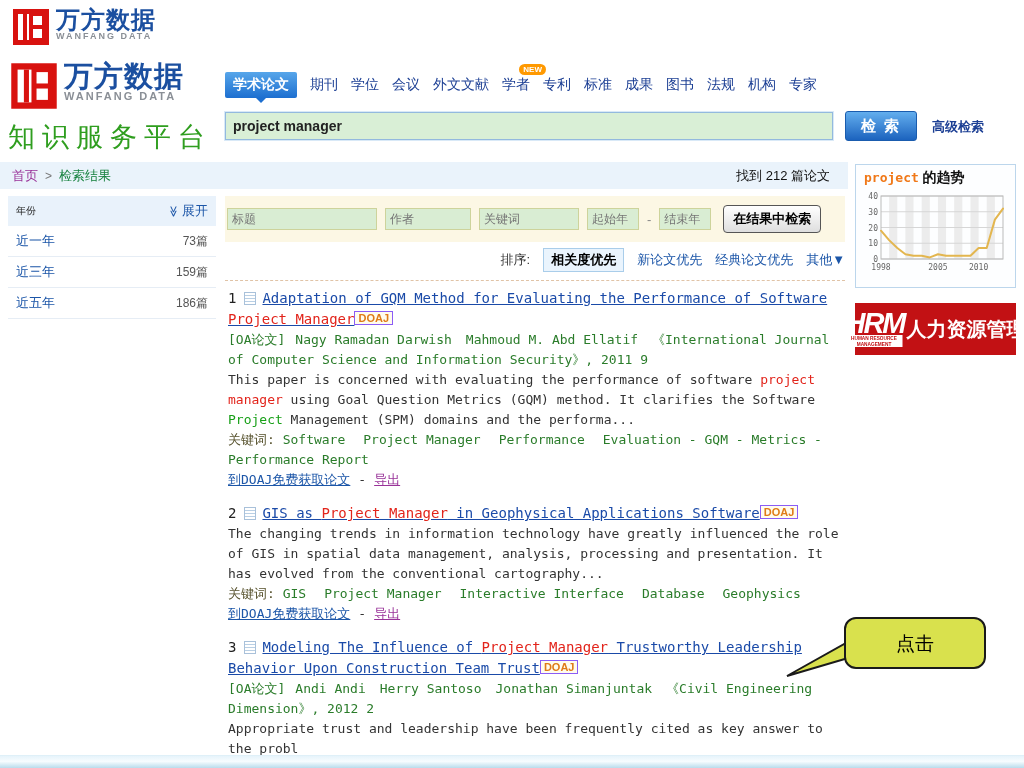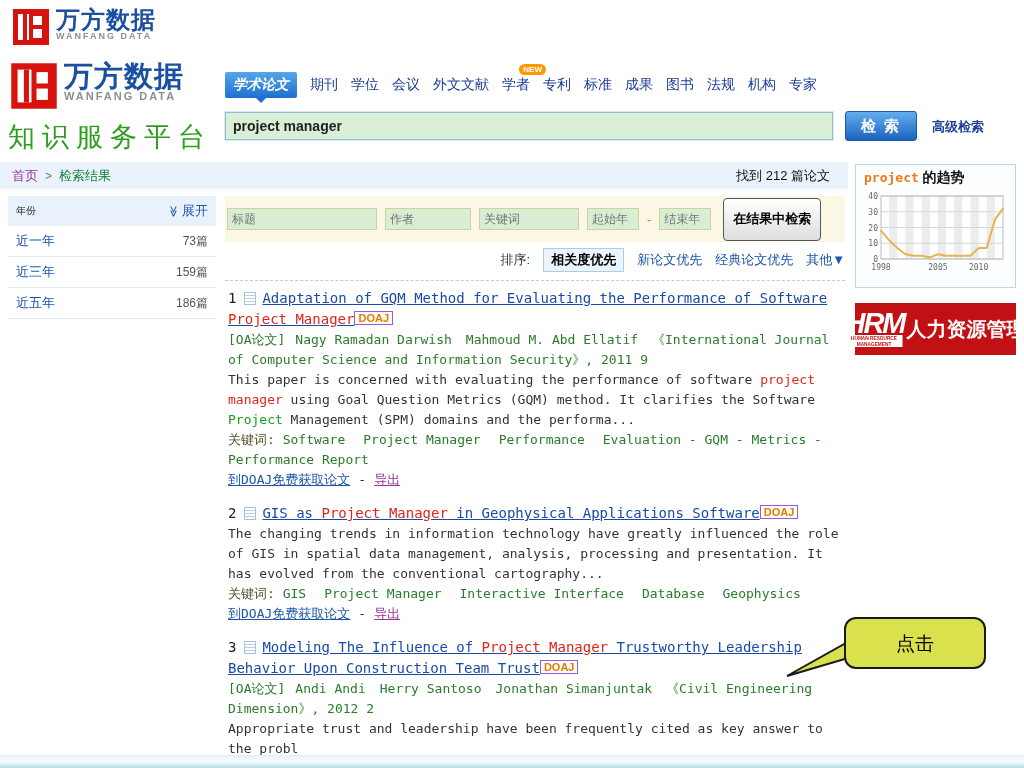--- a/index.html
+++ b/index.html
@@ -18,21 +18,21 @@
   .logo-large .logo-cn { font-size:29px; }
   .logo-en { color:#8a8f96; font-weight:bold; letter-spacing:2px; }
   .logo-small .logo-en { font-size:9px; }
   .logo-large .logo-en { font-size:11px; }
   .platform { position:absolute; top:119px; left:8px; color:#2f9e1f; font-weight:normal;
               font-size:27px; letter-spacing:7px; }
   
   .nav-tabs { position:absolute; left:225px; top:72px; display:flex; align-items:center; gap:13px; height:26px; }
   .tab { color:#1c3f94; font-size:14px; cursor:pointer; position:relative; white-space:nowrap; }
   .tab.active { background:linear-gradient(180deg,#57a6ea,#1d6fd0); color:#fff; font-weight:bold;
-                padding:4px 8px; border-radius:2px;font-style:italic; }
+                padding:4px 8px; border-radius:2px; }
   .tab.active::after { content:""; position:absolute; left:50%; bottom:-5px; margin-left:-5px;
                 border-left:5px solid transparent; border-right:5px solid transparent; border-top:5px solid #1d6fd0; }
   .new-badge { position:absolute; top:-12px; right:-16px; background:#ff9900; color:#fff;
                font-size:8px; font-weight:bold; padding:1px 4px; border-radius:7px; }
   
   .main-search { position:absolute; left:225px; top:112px; width:608px; height:28px;
                  background:#d9efd6; border:1px solid #93b9de; box-shadow:0 0 0 1px #d9e9f7;
                  font:bold 14px "Liberation Sans",sans-serif; color:#222; padding:0 7px; }
   .search-btn { position:absolute; left:845px; top:111px; width:72px; height:30px;
                 background:linear-gradient(180deg,#63aeee,#1c63be); color:#fff; font-weight:bold;
@@ -58,21 +58,21 @@
   .sb-link { color:#1c56a8; text-decoration:none; cursor:pointer; }
   .sb-count { color:#555; font-size:12px; }
   
   .filter-bar { position:absolute; left:225px; top:196px; width:620px; height:46px; background:#fcf7e4;
                 display:flex; align-items:center; gap:8px; padding-left:2px; }
   .f-input { height:22px; background:#d9edd3; border:1px solid #cdd39b; color:#8a9187;
              font-size:12px; padding:0 4px; }
   .f-title { width:150px; } .f-author { width:86px; } .f-kw { width:100px; }
   .f-year { width:52px; }
   .f-dash { color:#888; }
-  .btn-inres { height:43px; background:linear-gradient(180deg,#ffffff,#dedede); border:1px solid #555;
+  .btn-inres { height:28px; background:linear-gradient(180deg,#ffffff,#dedede); border:1px solid #555;
                border-radius:4px; font-size:13px; font-weight:bold; padding:0 9px; cursor:pointer; margin-left:4px; }
   
   .sort-row { position:absolute; left:225px; top:248px; width:620px; display:flex; justify-content:flex-end;
               align-items:center; gap:13px; }
   .sort-label { color:#333; }
   .sort-active { font-weight:bold; color:#000; background:#eaf4fd; border:1px solid #a9cdea;
                  padding:2px 7px; cursor:pointer; }
   .sort-link { color:#1c56a8; text-decoration:none; cursor:pointer; }
   .dashed-sep { position:absolute; left:225px; top:280px; width:620px; border-top:1px dashed #e0c3a6; }
   

